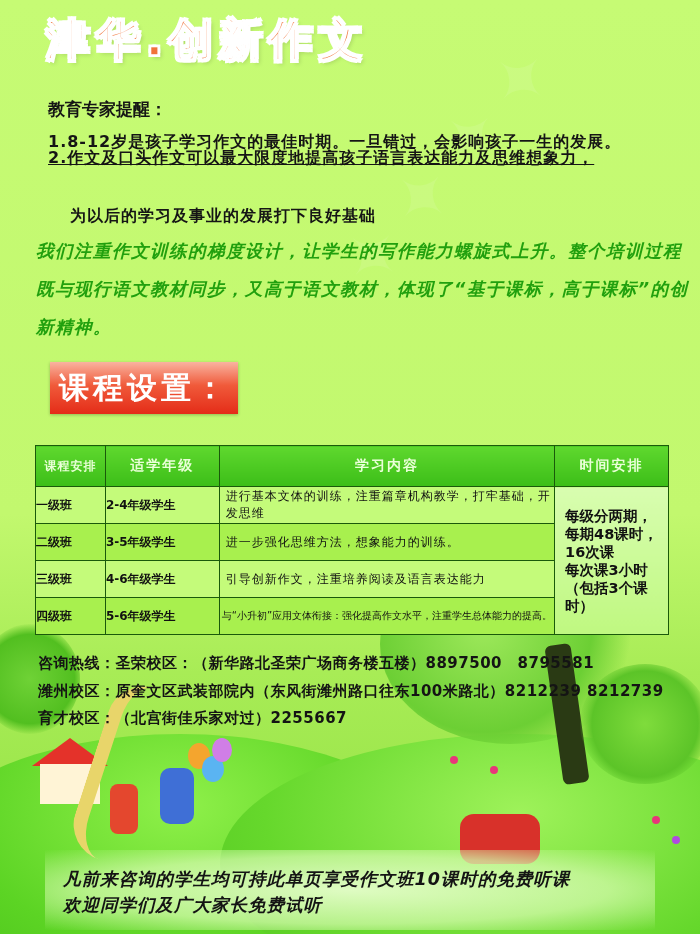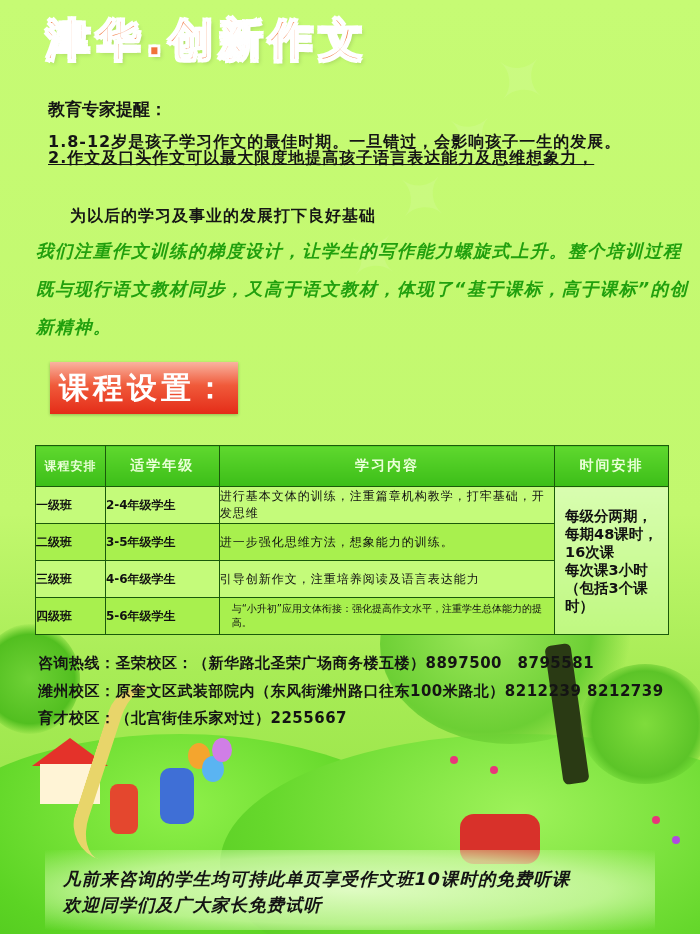--- a/index.html
+++ b/index.html
@@ -63,22 +63,22 @@
     display: flex; align-items: center; justify-content: center; }
 
   
   .course-table { position: absolute; left: 35px; top: 445px; width: 634px; border-collapse: collapse; }
   .course-table td, .course-table th { border: 1.5px solid #1a5a0a; padding: 0; font-size: 12px; color: #111; font-weight: bold; }
   .course-table th { background: linear-gradient(180deg, #5fd82e 0%, #3cbe18 100%); color: #eaffd8; height: 40px; font-size: 14px; letter-spacing: 2px; }
   .course-table th.c1 { font-size: 12px; letter-spacing: 1px; }
   .course-table td { height: 36px; text-align: left; }
   .course-table tr:nth-child(odd) td.row { background: #a8f04e; }
   .course-table tr:nth-child(even) td.row { background: #c4fb7a; }
-  .course-table td.content { text-align: left; padding-left: 0; font-weight: normal; letter-spacing: 1px; }
-  .course-table td.content.small { font-size: 10px; padding-left: 12px; letter-spacing: 0; }
+  .course-table td.content { text-align: left; padding-left: 6px; font-weight: normal; letter-spacing: 1px; }
+  .course-table td.content.small { font-size: 10px; padding-left: 2px; letter-spacing: 0; }
   .course-table td.schedule { background: linear-gradient(180deg, #d8fdb0 0%, #bff880 100%); text-align: left;
     vertical-align: middle; padding: 12px 10px; font-size: 14.5px; line-height: 18px; font-weight: bold; }
   .sched-line { display: block; }
 
   
   .contacts { position: absolute; left: 38px; top: 650px; font-size: 15px; font-weight: bold; color: #141414; line-height: 27.5px; letter-spacing: 0.5px; }
   .contact-line { display: block; white-space: nowrap; }
 
   
   .footer { position: absolute; left: 45px; top: 850px; width: 610px; height: 80px;

